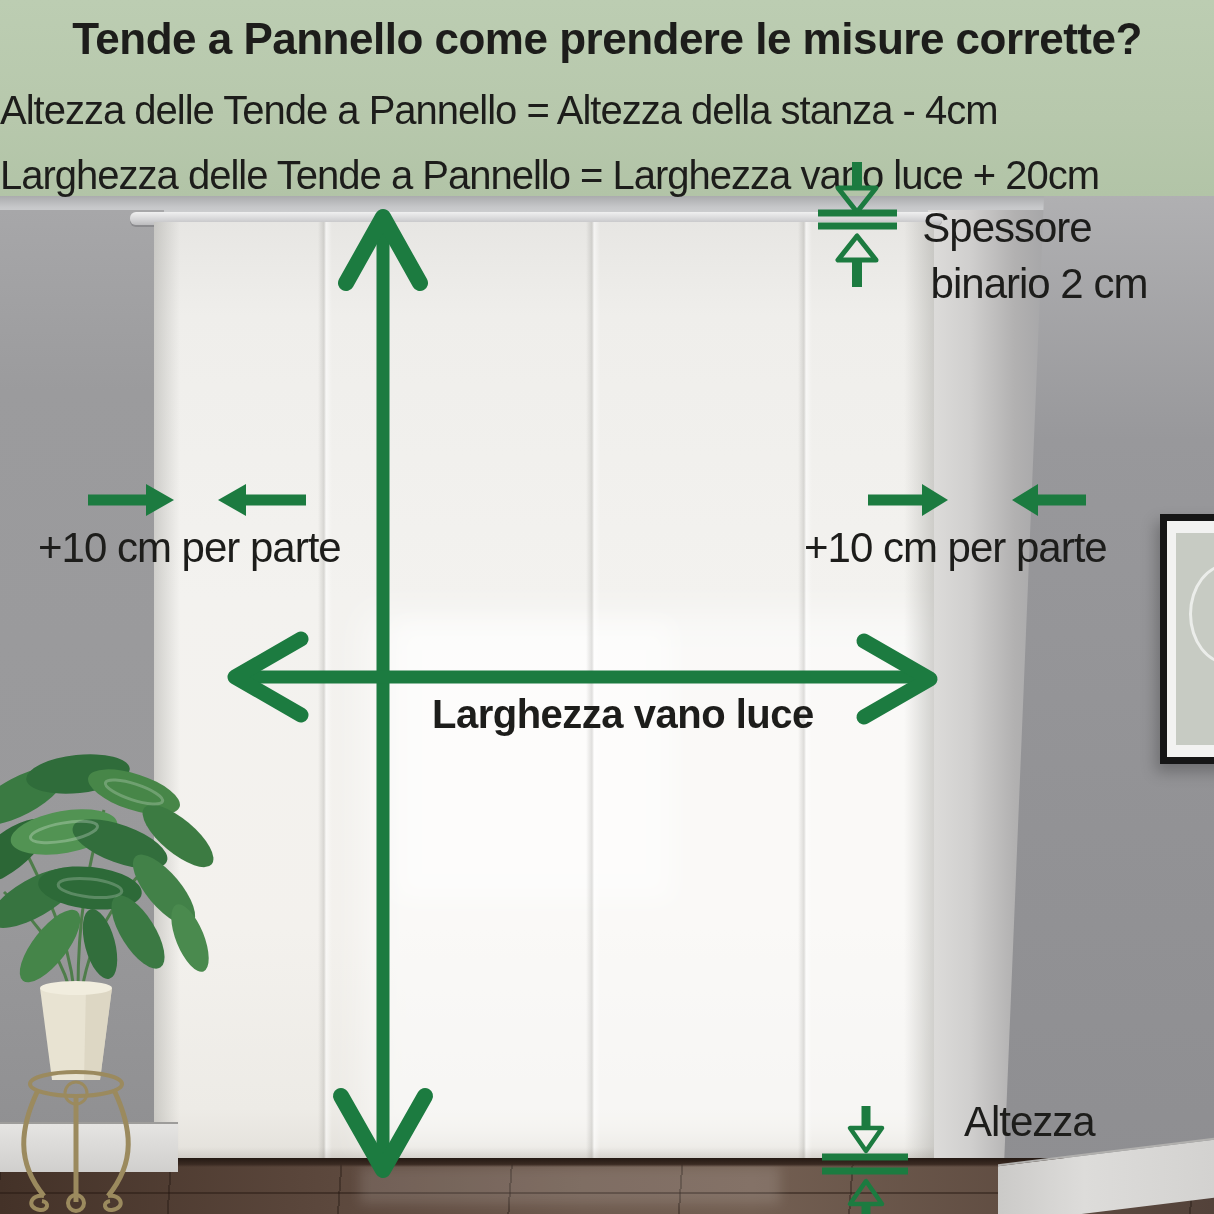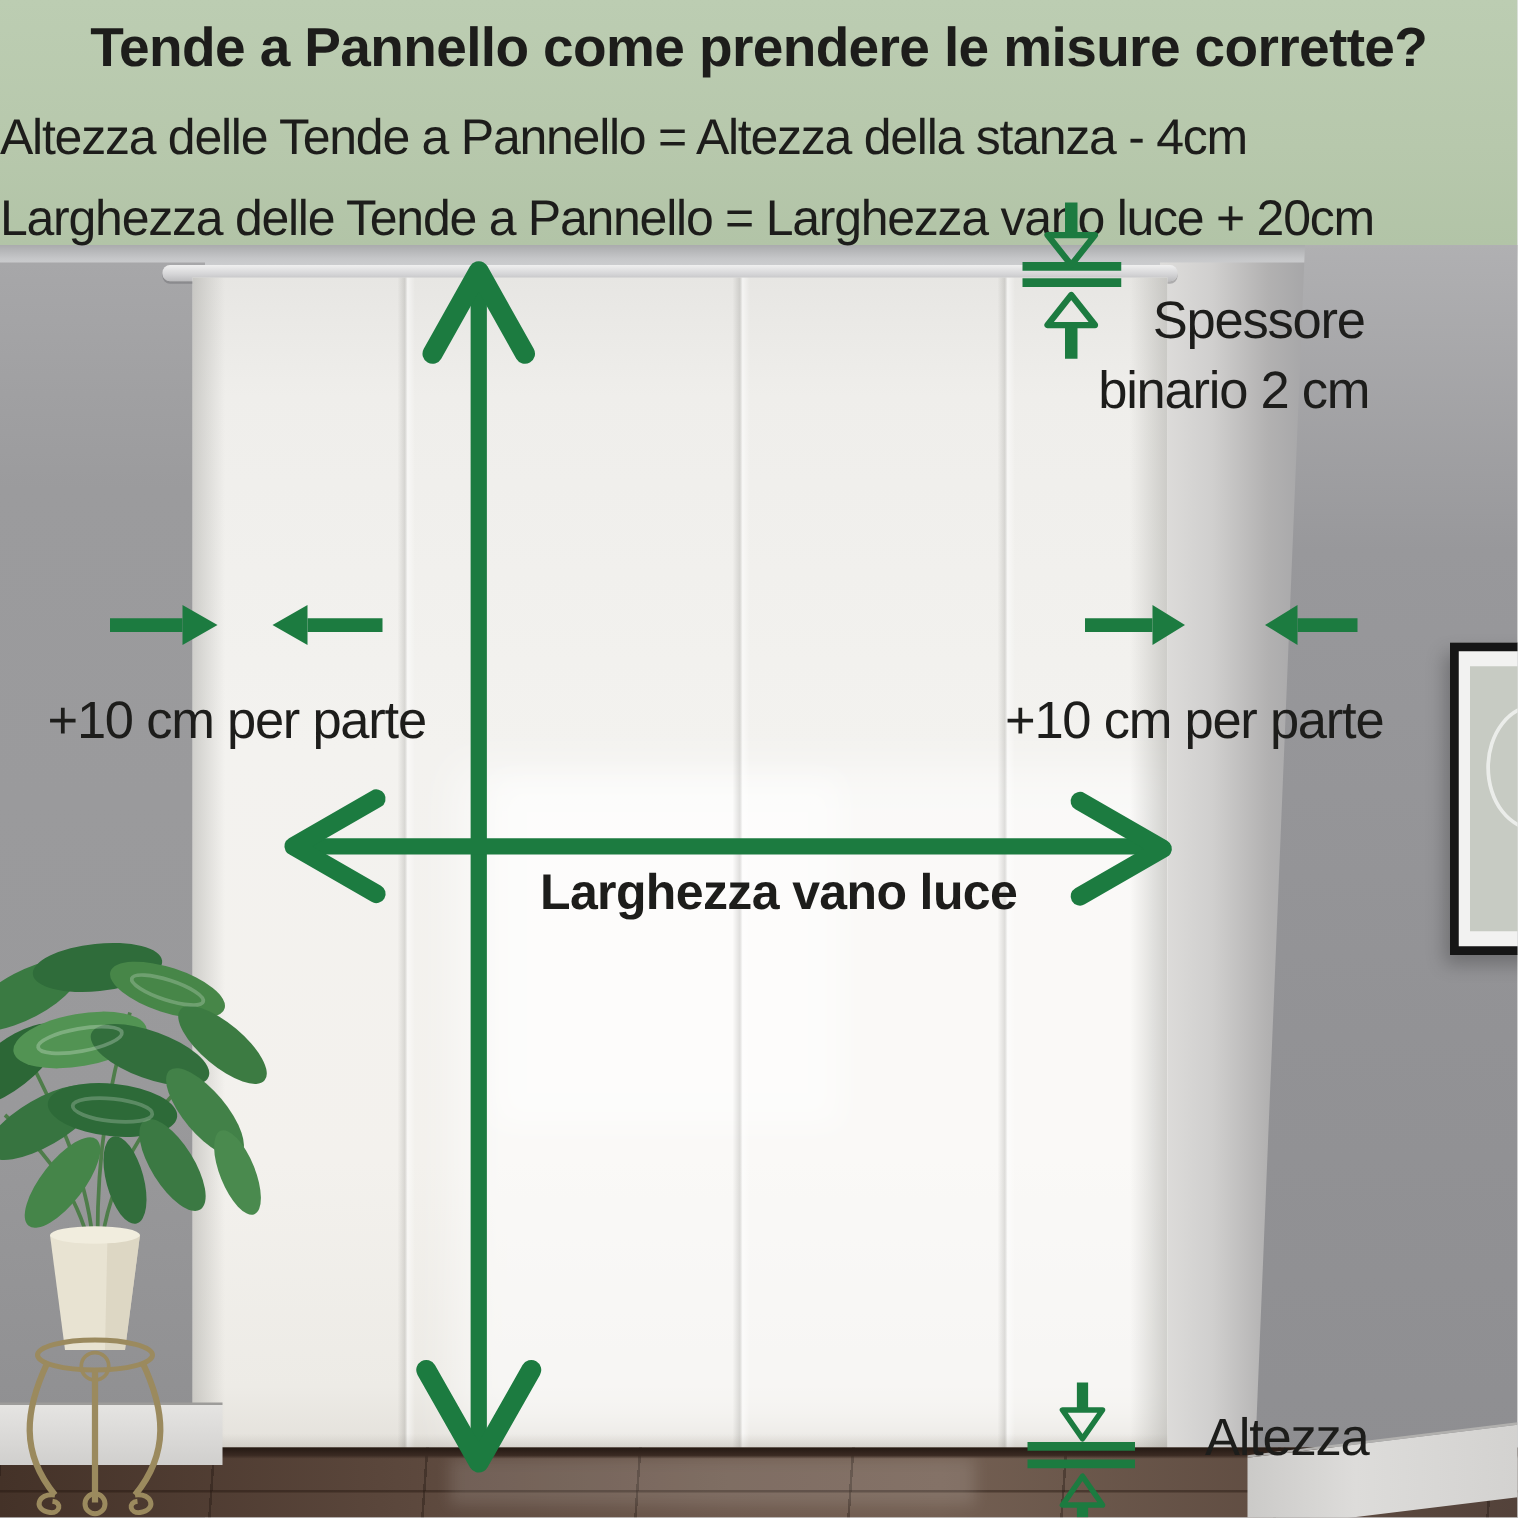--- a/index.html
+++ b/index.html
@@ -58,21 +58,21 @@
   .frame{left:1160px;top:318px;width:62px;height:236px;border:7px solid #161616;
          background:#f2f2f1;overflow:hidden;box-shadow:-4px 8px 14px rgba(0,0,0,.25);}
   .frame .mat{position:absolute;left:9px;top:12px;width:60px;height:212px;background:#c7cbc3;}
   .frame .circle{position:absolute;left:22px;top:42px;width:74px;height:96px;border:3px solid rgba(255,255,255,.65);border-radius:50%;}
   .plant{left:-14px;top:536px;width:234px;height:482px;}
 
   
   .annot-svg{position:absolute;left:0;top:0;width:1214px;height:1214px;z-index:60;pointer-events:none;}
   .lbl{position:absolute;z-index:70;white-space:nowrap;color:#1d1d1b;}
   .lbl.bold{font-weight:700;font-size:40px;letter-spacing:-.5px;}
-  .lbl.reg{font-weight:400;font-size:42px;letter-spacing:-1px;margin-top:28px;}
+  .lbl.reg{font-weight:400;font-size:42px;letter-spacing:-1px;}
 </style>
 </head>
 <body>
 
 <div class="page">
 
   <div class="header">
     <div class="title">Tende a Pannello come prendere le misure corrette?</div>
     <div class="formula f1">Altezza delle Tende a Pannello = Altezza della stanza - 4cm</div>
     <div class="formula f2">Larghezza delle Tende a Pannello = Larghezza vano luce + 20cm</div>
@@ -192,16 +192,16 @@
       <polygon points="850,1128 882,1128 866,1151" fill="none" stroke-width="4.5" stroke-linejoin="round"></polygon>
       <polygon points="850,1204 882,1204 866,1181" fill="none" stroke-width="4.5" stroke-linejoin="round"></polygon>
       <line x1="866" y1="1205" x2="866" y2="1214" stroke-width="9"></line>
     </g>
   </svg>
 
   <div class="lbl bold" style="left:432px;top:692px">Larghezza vano luce</div>
   <div class="lbl reg" style="left:38px;top:524px">+10 cm per parte</div>
   <div class="lbl reg" style="left:804px;top:524px">+10 cm per parte</div>
   <div class="lbl reg" style="left:884px;top:204px;width:246px;text-align:center">Spessore</div>
-  <div class="lbl reg" style="left:864px;top:260px;width:246px;text-align:center">binario 2 cm</div>
+  <div class="lbl reg" style="left:916px;top:260px;width:246px;text-align:center">binario 2 cm</div>
   <div class="lbl reg" style="left:964px;top:1098px">Altezza</div>
 
 </div>
 
 </body></html>

